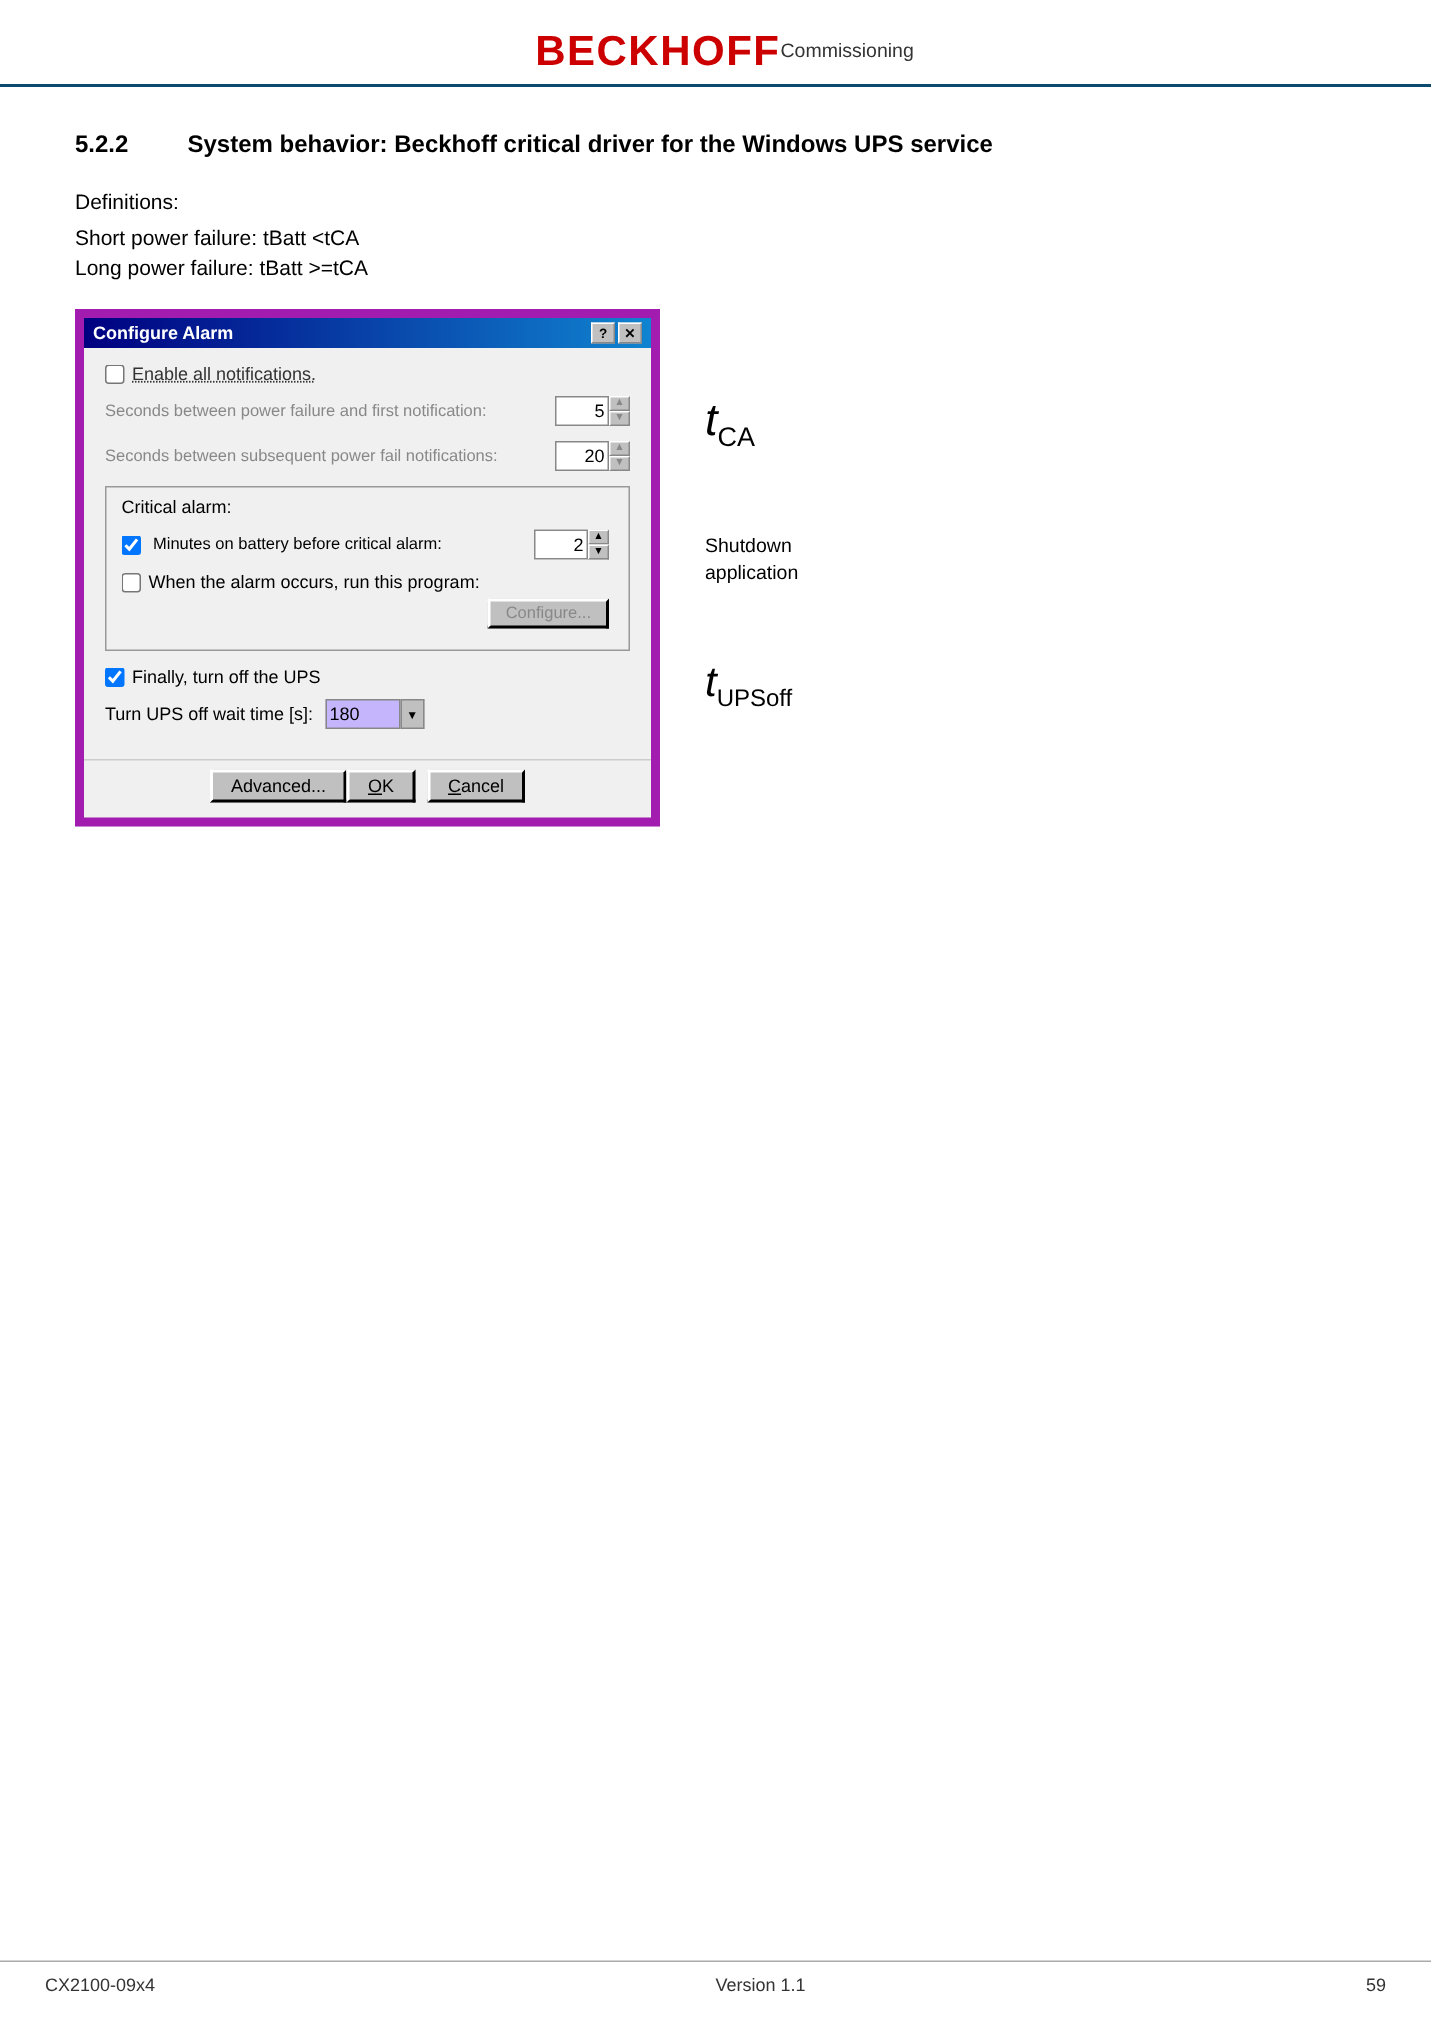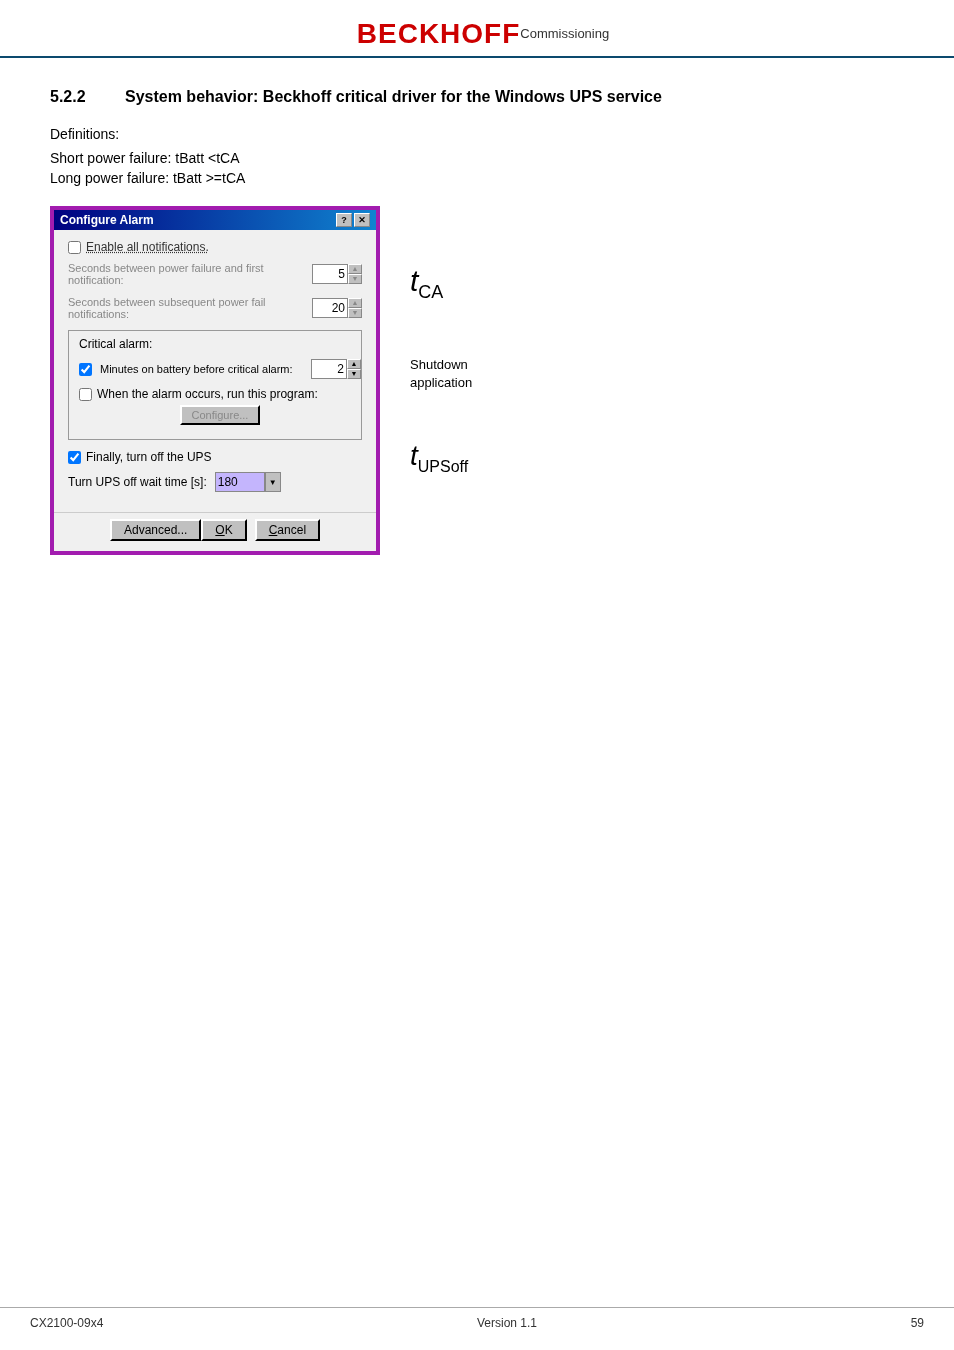--- a/index.html
+++ b/index.html
@@ -76,22 +76,22 @@
     
     .dialog-area {
       display: flex;
       align-items: flex-start;
       gap: 20px;
       margin-top: 20px;
     }
 
     
     .dialog {
-      width: 330px;
-      border: 4px solid #a21caf;
+      width: 390px;
+      border: 6px solid #a21caf;
       background: #f0f0f0;
       font-family: 'MS Sans Serif', Arial, sans-serif;
       font-size: 12px;
     }
 
     .dialog-titlebar {
       background: linear-gradient(to right, #000080, #1084d0);
       color: white;
       padding: 3px 6px;
       display: flex;
@@ -190,21 +190,21 @@
       border-top-color: #fff;
       border-left-color: #fff;
       font-size: 7px;
       text-align: center;
       line-height: 8px;
       cursor: pointer;
     }
 
     .critical-alarm-group {
       border: 1px solid #999;
-      padding: 6px 0 8px 10px;
+      padding: 6px 13px 8px 10px;
       margin-bottom: 10px;
     }
 
     .group-legend {
       font-size: 12px;
       color: #000;
       margin-bottom: 8px;
     }
 
     .minutes-row {
@@ -227,21 +227,21 @@
     }
 
     .program-check-row {
       display: flex;
       align-items: center;
       gap: 5px;
     }
 
     .configure-row {
       display: flex;
-      justify-content: center;
+      justify-content: flex-end;
     }
 
     .win-button {
       background: #c0c0c0;
       border: 2px solid;
       border-top-color: #fff;
       border-left-color: #fff;
       border-bottom-color: #000;
       border-right-color: #000;
       font-size: 12px;

